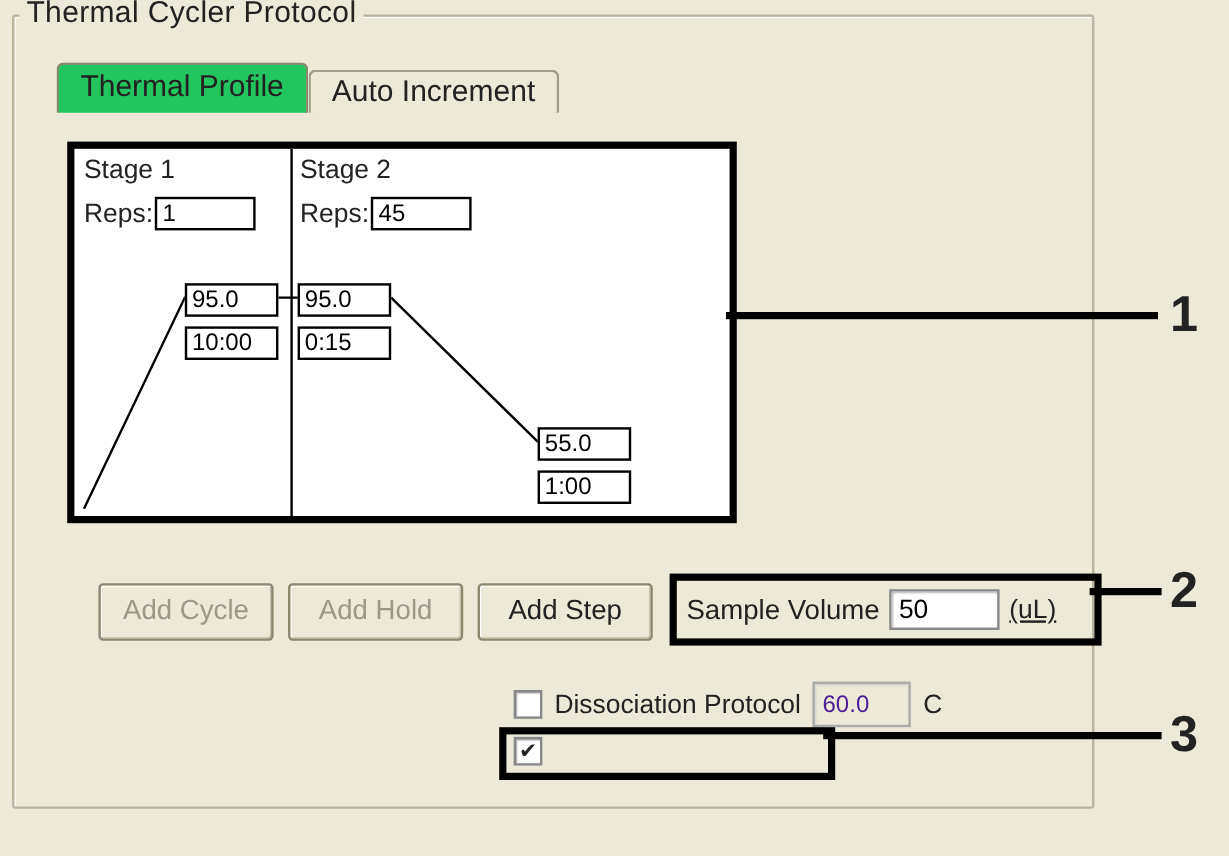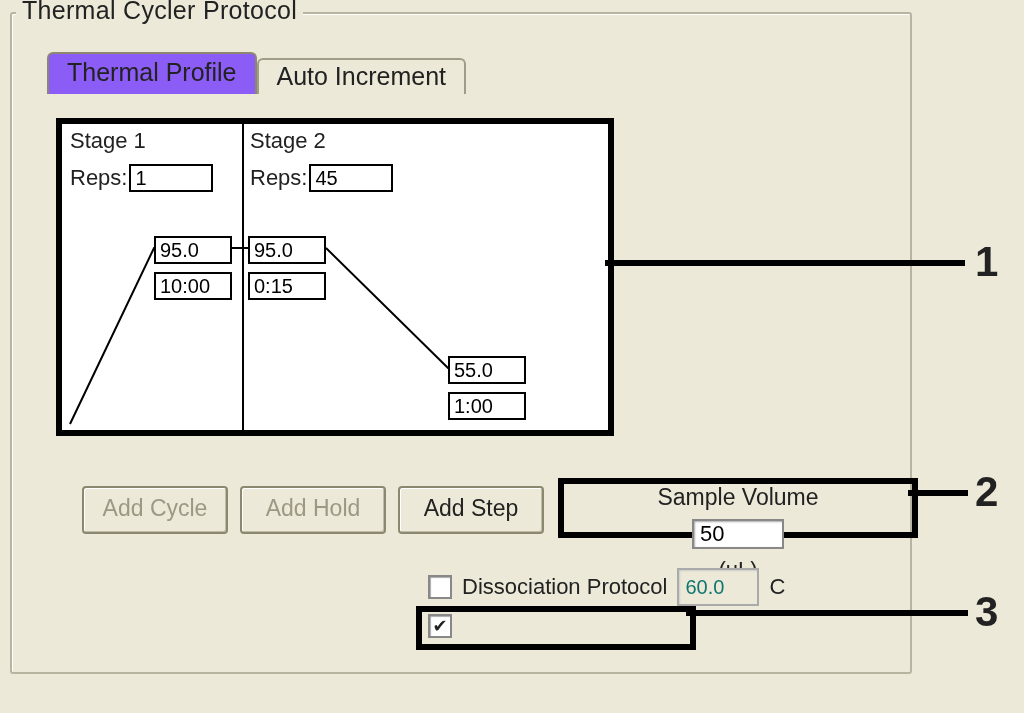--- a/index.html
+++ b/index.html
@@ -55,21 +55,21 @@
     border-radius: 6px 6px 0 0;
     padding: 6px 18px 8px 18px;
     background: #ece9d8;
     font-size: 25px;
     margin-right: 0;
     position: relative;
     line-height: 1;
     cursor: pointer;
   }
   .tab.active {
-    background: #8b5cf6;
+    background: #22c55e;
     z-index: 2;
     border-color: #8c8870;
     height: 26px;
   }
   .tab.inactive {
     height: 22px;
     padding-top: 4px;
     color: #222;
   }
 
@@ -167,21 +167,20 @@
     left: 546px;
     top: 464px;
     width: 360px;
     height: 60px;
     border: 6px solid #000;
     box-sizing: border-box;
     display: flex;
     align-items: center;
     padding: 0 8px;
     gap: 8px;
-    flex-direction: column;
   }
   .sv-label { font-size: 23px; white-space: nowrap; }
   .sv-input {
     border: 2px solid #888;
     background: #fff;
     box-shadow: inset 1px 1px 2px #aaa;
     width: 76px;
     height: 30px;
     font-size: 22px;
     padding: 0 6px;
@@ -209,21 +208,21 @@
     align-items: center;
     justify-content: center;
     font-size: 18px;
     line-height: 1;
     cursor: pointer;
   }
 
   .temp-disabled {
     border: 2px solid #aaa;
     background: #ece9d8;
-    color: #0f766e;
+    color: #4c1d95;
     width: 66px;
     height: 30px;
     box-shadow: inset 1px 1px 2px #ccc;
     padding: 2px 6px;
     font-size: 20px;
   }
 
   .emu-frame {
     position: absolute;
     left: 404px;

